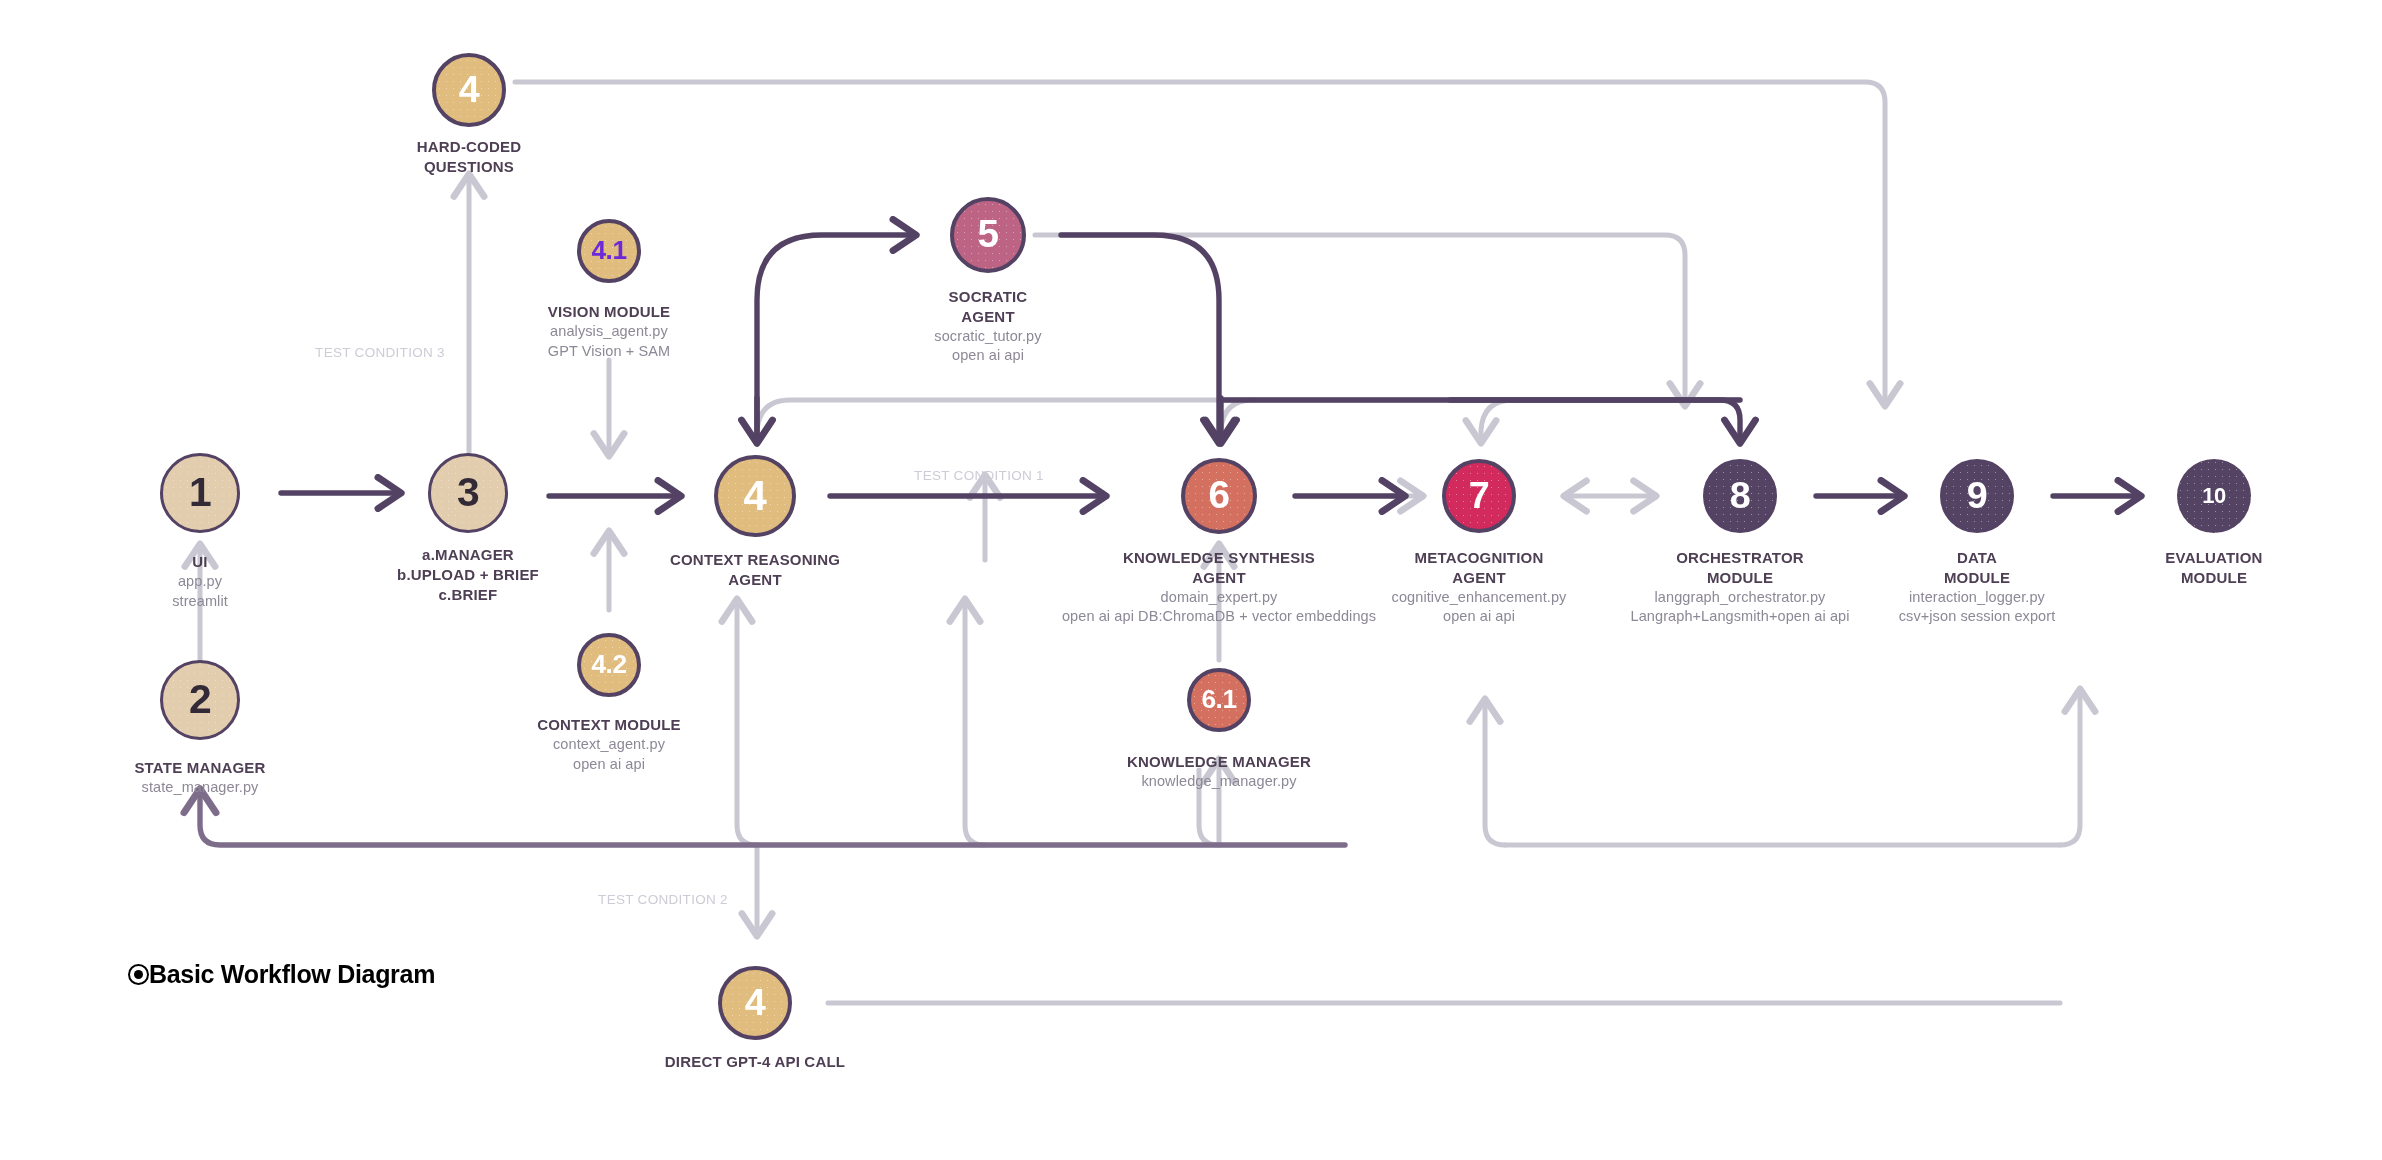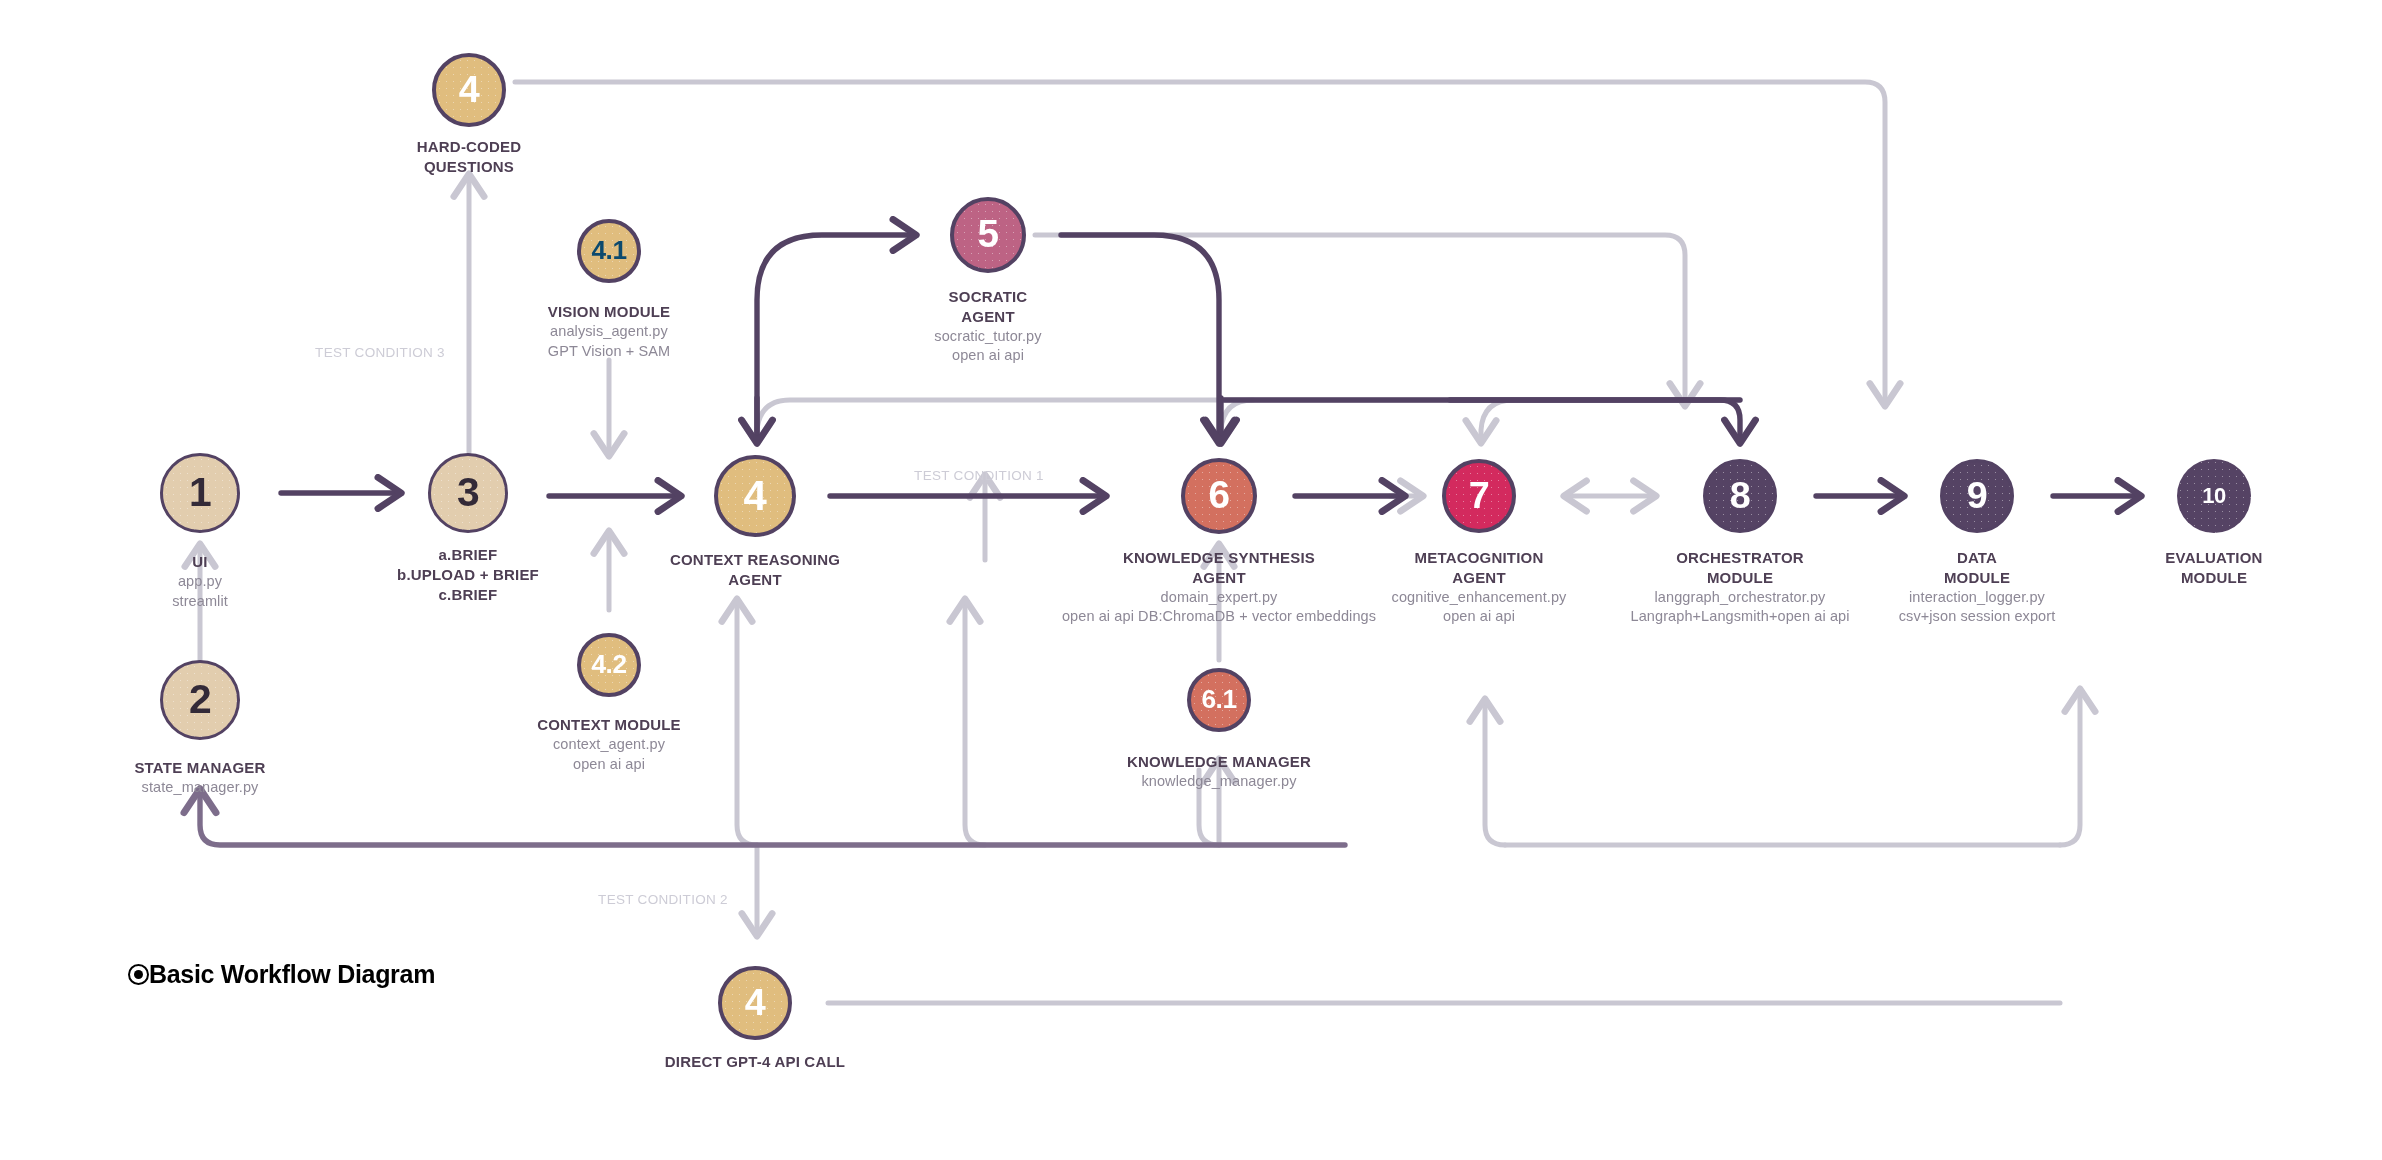--- a/index.html
+++ b/index.html
@@ -240,33 +240,33 @@
       </div>
       <div class="label" style="left: 200px; top: 758px;">
         <span class="t1">STATE MANAGER</span>
         <span class="t2">state_manager.py</span>
       </div>
       <div class="node" style="left: 468px; top: 493px; width: 80px; height: 80px; background: rgb(226, 205, 174); border: 3.2px solid rgb(83, 66, 99); color: rgb(51, 42, 56); font-size: 40.8px;">
         <span style="position: absolute; inset: 0px; border-radius: 50%; background-image: radial-gradient(rgba(255, 255, 255, 0.4) 0.8px, transparent 0.9px); background-size: 7px 7px; pointer-events: none;"></span>
         <span class="node-num" style="position: relative;">3</span>
       </div>
       <div class="label" style="left: 468px; top: 545px;">
-        <span class="t1">a.BRIEF</span>
+        <span class="t1">a.MANAGER</span>
         <span class="t1">b.UPLOAD + BRIEF</span>
         <span class="t1">c.BRIEF</span>
       </div>
       <div class="node" style="left: 469px; top: 90px; width: 74px; height: 74px; background: rgb(224, 189, 126); border: 4.2px solid rgb(83, 66, 99); color: rgb(255, 255, 255); font-size: 37.74px;">
         <span style="position: absolute; inset: 0px; border-radius: 50%; background-image: radial-gradient(rgba(255, 255, 255, 0.4) 0.8px, transparent 0.9px); background-size: 7px 7px; pointer-events: none;"></span>
         <span class="node-num" style="position: relative;">4</span>
       </div>
       <div class="label" style="left: 469px; top: 137px;">
         <span class="t1">HARD-CODED</span>
         <span class="t1">QUESTIONS</span>
       </div>
-      <div class="node" style="left: 609px; top: 251px; width: 64px; height: 64px; background: rgb(224, 189, 126); border: 4.2px solid rgb(83, 66, 99); color: #0c4a6e; font-size: 26.24px;">
+      <div class="node" style="left: 609px; top: 251px; width: 64px; height: 64px; background: rgb(224, 189, 126); border: 4.2px solid rgb(83, 66, 99); color: #6d28d9; font-size: 26.24px;">
         <span style="position: absolute; inset: 0px; border-radius: 50%; background-image: radial-gradient(rgba(255, 255, 255, 0.4) 0.8px, transparent 0.9px); background-size: 7px 7px; pointer-events: none;"></span>
         <span class="node-num" style="position: relative;">4.1</span>
       </div>
       <div class="label" style="left: 609px; top: 302px;">
         <span class="t1">VISION MODULE</span>
         <span class="t2">analysis_agent.py</span>
         <span class="t2">GPT Vision + SAM</span>
       </div>
       <div class="node" style="left: 609px; top: 665px; width: 64px; height: 64px; background: rgb(224, 189, 126); border: 4.2px solid rgb(83, 66, 99); color: rgb(255, 255, 255); font-size: 26.24px;">
         <span style="position: absolute; inset: 0px; border-radius: 50%; background-image: radial-gradient(rgba(255, 255, 255, 0.4) 0.8px, transparent 0.9px); background-size: 7px 7px; pointer-events: none;"></span>

